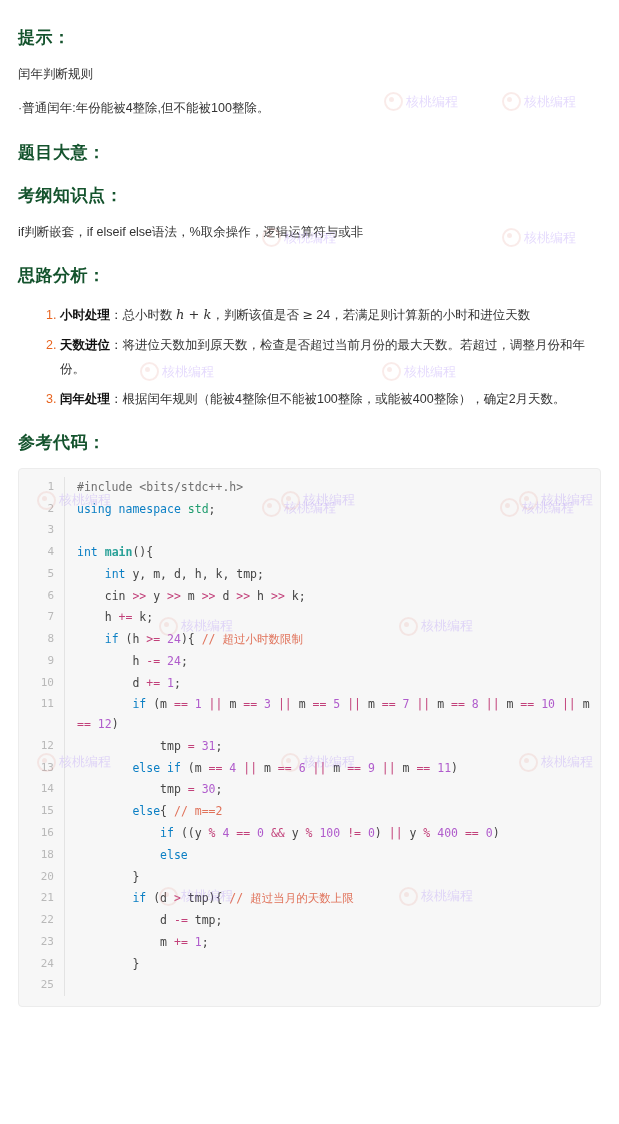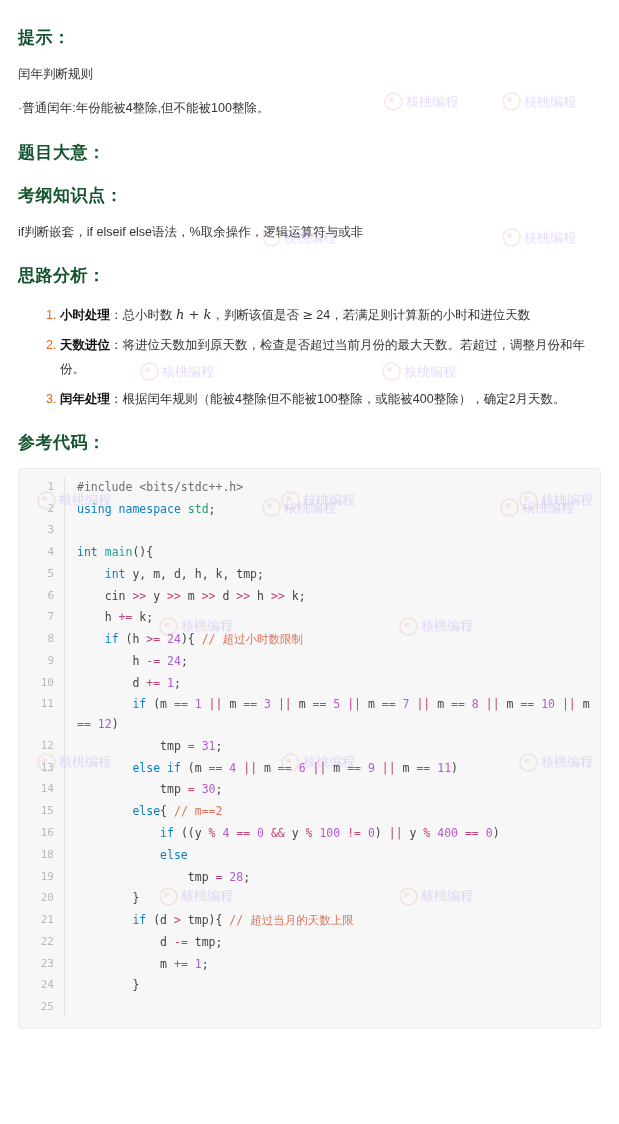--- a/index.html
+++ b/index.html
@@ -96,21 +96,21 @@
     white-space: pre-wrap;
     color: #444;
     vertical-align: top;
     padding-right: 10px;
     margin-top: 32px;
   }
   .kw  { color: #0b7fc4; }
   .kw2 { color: #1f9c6e; }
   .num { color: #b05ccc; }
   .cmt { color: #e0725a; }
-  .fn  { color: #2aa198; }
+  .fn  { color: #2aa198; font-weight: bold; }
   .pp  { color: #6f6f6f; }
   .op  { color: #c2417a; }
 
   
   .wm {
     position: absolute;
     pointer-events: none;
     opacity: 0.22;
     display: flex;
     align-items: center;
@@ -232,24 +232,20 @@
             </tr>
             <tr>
               <td class="ln">16</td>
               <td class="code-cell"><span>            </span><span class="kw">if </span><span>((y </span><span class="op">% </span><span class="num">4 </span><span class="op">== </span><span class="num">0 </span><span class="op">&amp;&amp; </span><span>y </span><span class="op">% </span><span class="num">100 </span><span class="op">!= </span><span class="num">0</span><span>) </span><span class="op">|| </span><span>y </span><span class="op">% </span><span class="num">400 </span><span class="op">== </span><span class="num">0</span><span>)</span></td>
             </tr>
             <tr>
               <td class="ln">18</td>
               <td class="code-cell"><span>            </span><span class="kw">else</span></td>
             </tr>
             <tr>
-              <td class="ln">19</td>
-              <td class="code-cell"><span>                tmp </span><span class="op">= </span><span class="num">28</span><span>;</span></td>
-            </tr>
-            <tr>
               <td class="ln">20</td>
               <td class="code-cell"><span>        }</span></td>
             </tr>
             <tr>
               <td class="ln">21</td>
               <td class="code-cell"><span>        </span><span class="kw">if </span><span>(d </span><span class="op">&gt; </span><span>tmp){ </span><span class="cmt">// 超过当月的天数上限</span></td>
             </tr>
             <tr>
               <td class="ln">22</td>
               <td class="code-cell"><span>            d </span><span class="op">-= </span><span>tmp;</span></td>

